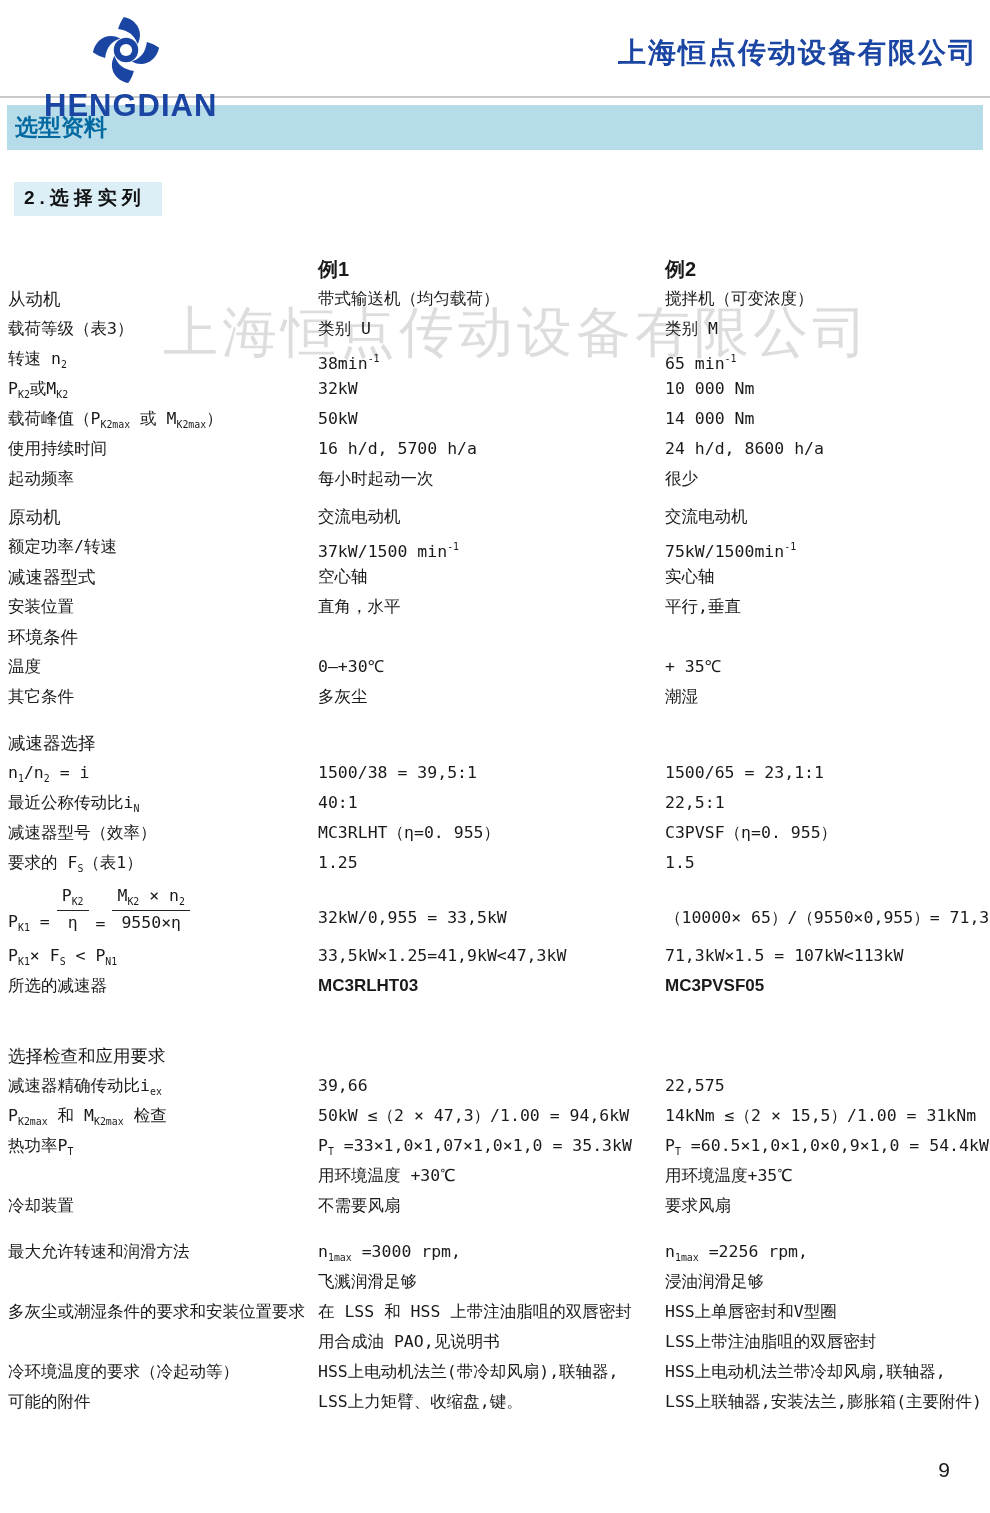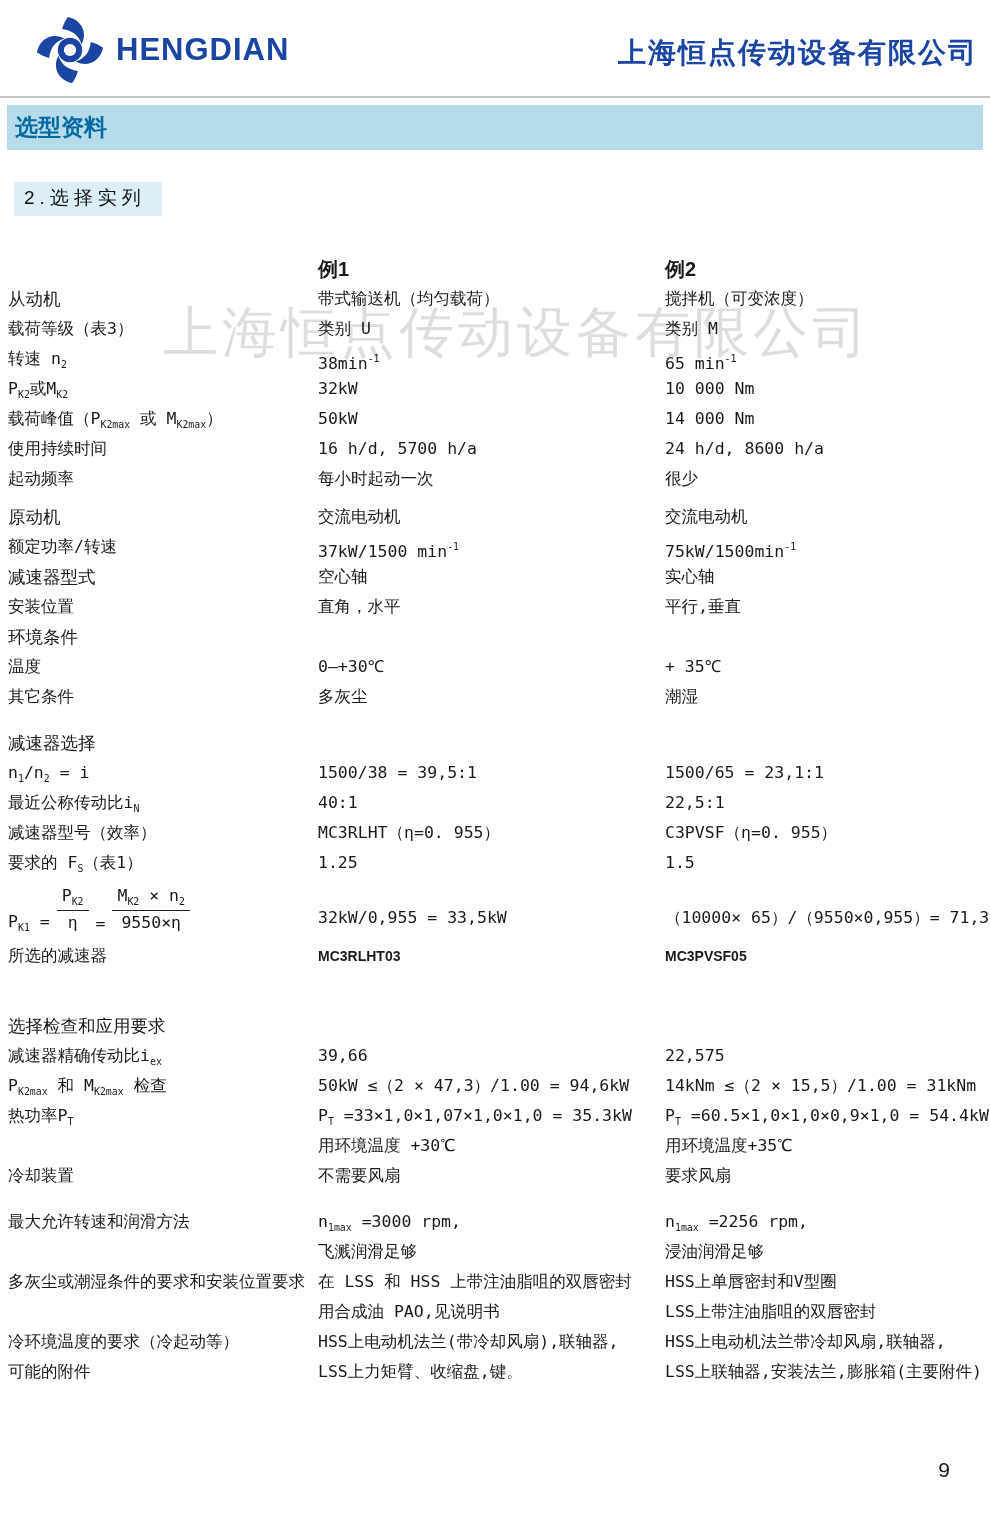--- a/index.html
+++ b/index.html
@@ -2,55 +2,55 @@
 <html><head>
 <meta charset="utf-8">
 <style>
   html,body{margin:0;padding:0;background:#ffffff;}
   body{width:990px;height:1513px;position:relative;overflow:hidden;
        font-family:"Liberation Serif","DejaVu Serif",serif;color:#1a1a1a;}
   .page{position:relative;width:990px;height:1513px;background:#fff;z-index:0;}
 
   
   .header{position:relative;height:96px;border-bottom:2px solid #c9c9c9;z-index:2;}
-  .logo-wrap{position:absolute;left:34px;top:12px;display:flex;align-items:center;}
+  .logo-wrap{position:absolute;left:34px;top:12px;display:flex;align-items:center;flex-direction:column;}
   .logo-svg{width:72px;height:76px;}
   .logo-text{margin-left:10px;font-family:"Liberation Sans","DejaVu Sans",sans-serif;
              font-size:31px;font-weight:600;color:#1b45a3;letter-spacing:1px;}
   .company-name{position:absolute;right:12px;top:34px;font-size:28px;font-weight:bold;
                 color:#1b45a3;letter-spacing:2px;
                 font-family:"Liberation Serif","DejaVu Serif",serif;}
 
   
   .section-bar{margin:7px 7px 0 7px;height:45px;background:#b6dbe9;display:flex;align-items:center;
                padding-left:8px;box-sizing:border-box;}
   .section-bar-title{font-family:"Liberation Sans","DejaVu Sans",sans-serif;
                      font-size:23px;font-weight:bold;color:#0369a1;}
 
   
   .subsection-chip{margin:32px 0 0 14px;display:inline-block;background:#dceef6;
                    padding:3px 16px 5px 10px;}
   .subsection-title{font-family:"Liberation Sans","DejaVu Sans",sans-serif;
-                    font-size:19px;color:#111;letter-spacing:5px;}
+                    font-size:19px;color:#111;letter-spacing:5px;font-weight:bold;}
 
   
   .watermark{position:absolute;left:163px;top:296px;font-size:55px;color:#000;opacity:0.13;
              letter-spacing:4px;white-space:nowrap;z-index:1;pointer-events:none;
              font-family:"Liberation Serif","DejaVu Serif",serif;}
 
   
   .sel-table{position:relative;z-index:2;margin:38px 8px 0 8px;font-size:16.5px;}
   .trow{display:grid;grid-template-columns:310px 347px 1fr;min-height:30px;}
   .cell{white-space:nowrap;}
   .line{line-height:30px;height:30px;}
   .cell,.line{font-family:"DejaVu Sans Mono","Liberation Mono",monospace;}
   .label-bold .line{font-family:"Liberation Sans","DejaVu Sans",sans-serif;
                     font-weight:normal;font-size:17.5px;}
   .val-bold .line{font-family:"Liberation Sans","DejaVu Sans",sans-serif;
-                  font-weight:bold;font-size:14px;}
+                  font-weight:bold;font-size:17px;}
   .hdr .line{font-family:"Liberation Sans","DejaVu Sans",sans-serif;
              font-weight:bold;font-size:20px;}
   sub{font-size:0.60em;}
   sup{font-size:0.60em;}
 
   .g2{margin-top:8px;}
   .g3{margin-top:16px;}
   .g4{margin-top:40px;}
   .g5{margin-top:16px;}
 
@@ -345,20 +345,31 @@
           </div>
           <div class="cell">
             <div class="line">32kW/0,955 = 33,5kW</div>
           </div>
           <div class="cell">
             <div class="line">（10000× 65）/（9550×0,955）= 71,3kW</div>
           </div>
         </div>
         <div class="trow">
           <div class="cell label">
+            <div class="line">P<sub>K1</sub>× F<sub>S</sub> &lt; P<sub>N1</sub></div>
+          </div>
+          <div class="cell">
+            <div class="line">33,5kW×1.25=41,9kW&lt;47,3kW</div>
+          </div>
+          <div class="cell">
+            <div class="line">71,3kW×1.5 = 107kW&lt;113kW</div>
+          </div>
+        </div>
+        <div class="trow">
+          <div class="cell label">
             <div class="line">所选的减速器</div>
           </div>
           <div class="cell val-bold">
             <div class="line">MC3RLHT03</div>
           </div>
           <div class="cell val-bold">
             <div class="line">MC3PVSF05</div>
           </div>
         </div>
       </div>

